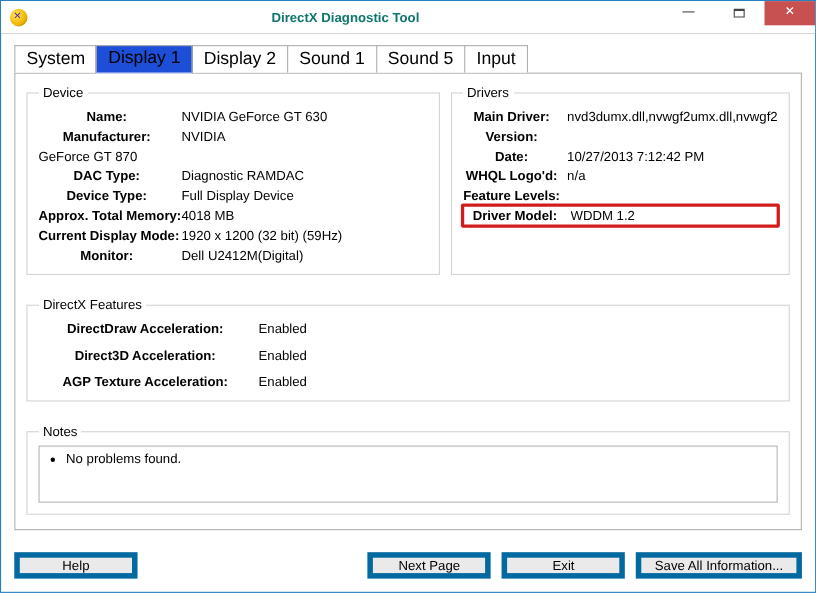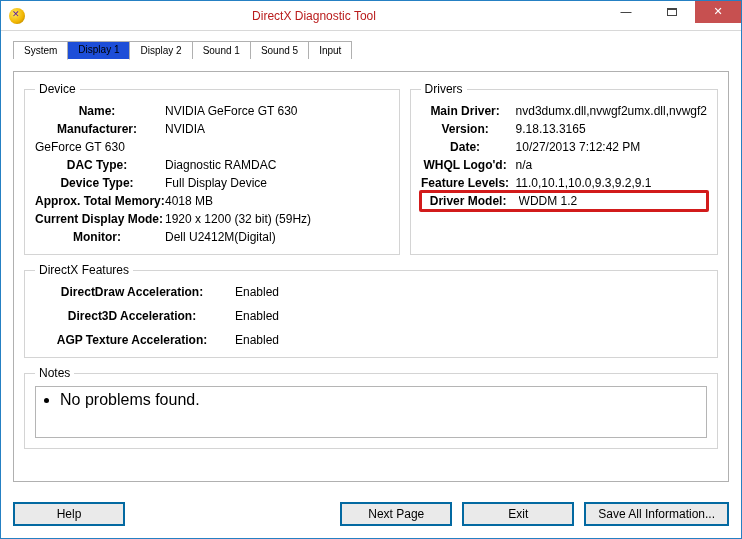--- a/index.html
+++ b/index.html
@@ -37,21 +37,22 @@
     content: "✕";
     position: absolute;
     font-size: 9px;
     color: #5a1aa0;
     left: 3px; top: 1px;
   }
   .titlebar-title {
     flex: 1;
     text-align: center;
     font-size: 12px;
-    color: #b91c1c;
+    color: #0f766e;
+    font-weight: bold;
   }
   .titlebar-controls {
     display: flex;
     height: 22px;
     margin-top: -8px;
   }
   .tctrl {
     width: 46px;
     display: flex;
     align-items: center;
@@ -78,42 +79,41 @@
   .tabstrip {
     display: flex;
     position: relative;
     margin-bottom: 0;
   }
   .tab {
     border: 1px solid #b0b0b0;
     border-bottom: none;
     padding: 3px 10px;
     background: #fff;
-    font-size: 10px;
+    font-size: 16px;
     position: relative;
     margin-right: -1px;
     color: #000;
     cursor: pointer;
   }
   .tab.active {
     background: #1d4ed8;
     z-index: 2;
     border-bottom: 1px solid #fff;
     margin-bottom: -1px;
     padding-top: 2px;
     padding-bottom: 4px;
   }
   .tabpanel {
     border: 1px solid #b0b0b0;
     flex: 1;
     padding: 10px 10px 12px 10px;
     display: flex;
     flex-direction: column;
-    gap: 8px;
-    margin-top: 12px;
+    gap: 20px;
   }
   .toprow {
     display: flex;
     gap: 10px;
   }
   fieldset.group {
     border: 1px solid #d4d4d4;
     padding: 6px 10px 10px 10px;
     margin: 0;
   }
@@ -137,32 +137,32 @@
   .features-box .kv .k { width: 200px; }
   .features-box .kvlist { gap: 10px; }
   .notes-area {
     border: 1px solid #b5b5b5;
     background: #fff;
     height: 52px;
     padding: 4px 8px;
     overflow: auto;
   }
   .notes-area ul { margin: 0; padding-left: 16px; }
-  .notes-area li { font-size: 16px; }
+  .notes-area li { font-size: 12px; }
   .btnrow {
     display: flex;
     gap: 10px;
     padding: 10px 12px 12px 12px;
   }
   .btnrow .spacer { flex: 1; }
   button.winbtn {
     min-width: 112px;
     height: 24px;
     background: #eaeaea;
-    border: 2px solid #0369a1;
+    border: 5px solid #0369a1;
     font-family: inherit;
     font-size: 12px;
     padding: 0 12px;
     cursor: pointer;
   }
 </style>
 </head>
 <body>
 
 <div class="window">
@@ -200,21 +200,21 @@
           <div class="kvlist">
             <div class="kv">
                 <span class="k">Name:</span>
                 <span class="v">NVIDIA GeForce GT 630</span>
               </div>
             <div class="kv">
                 <span class="k">Manufacturer:</span>
                 <span class="v">NVIDIA</span>
               </div>
             <div class="kv">
-                <span class="v">GeForce GT 630</span>
+                <span class="v">GeForce GT 870</span>
               </div>
             <div class="kv">
                 <span class="k">DAC Type:</span>
                 <span class="v">Diagnostic RAMDAC</span>
               </div>
             <div class="kv">
                 <span class="k">Device Type:</span>
                 <span class="v">Full Display Device</span>
               </div>
             <div class="kv">
@@ -234,33 +234,31 @@
 
         <fieldset class="group drivers-box">
           <legend>Drivers</legend>
           <div class="kvlist">
             <div class="kv">
                 <span class="k">Main Driver:</span>
                 <span class="v">nvd3dumx.dll,nvwgf2umx.dll,nvwgf2</span>
               </div>
             <div class="kv">
                 <span class="k">Version:</span>
-                <span class="v">9.18.13.3165</span>
               </div>
             <div class="kv">
                 <span class="k">Date:</span>
                 <span class="v">10/27/2013 7:12:42 PM</span>
               </div>
             <div class="kv">
                 <span class="k">WHQL Logo'd:</span>
                 <span class="v">n/a</span>
               </div>
             <div class="kv">
                 <span class="k">Feature Levels:</span>
-                <span class="v">11.0,10.1,10.0,9.3,9.2,9.1</span>
               </div>
             <div class="kv hl-red">
                 <span class="k">Driver Model:</span>
                 <span class="v">WDDM 1.2</span>
               </div>
           </div>
         </fieldset>
       </div>
 
       <fieldset class="group features-box">

